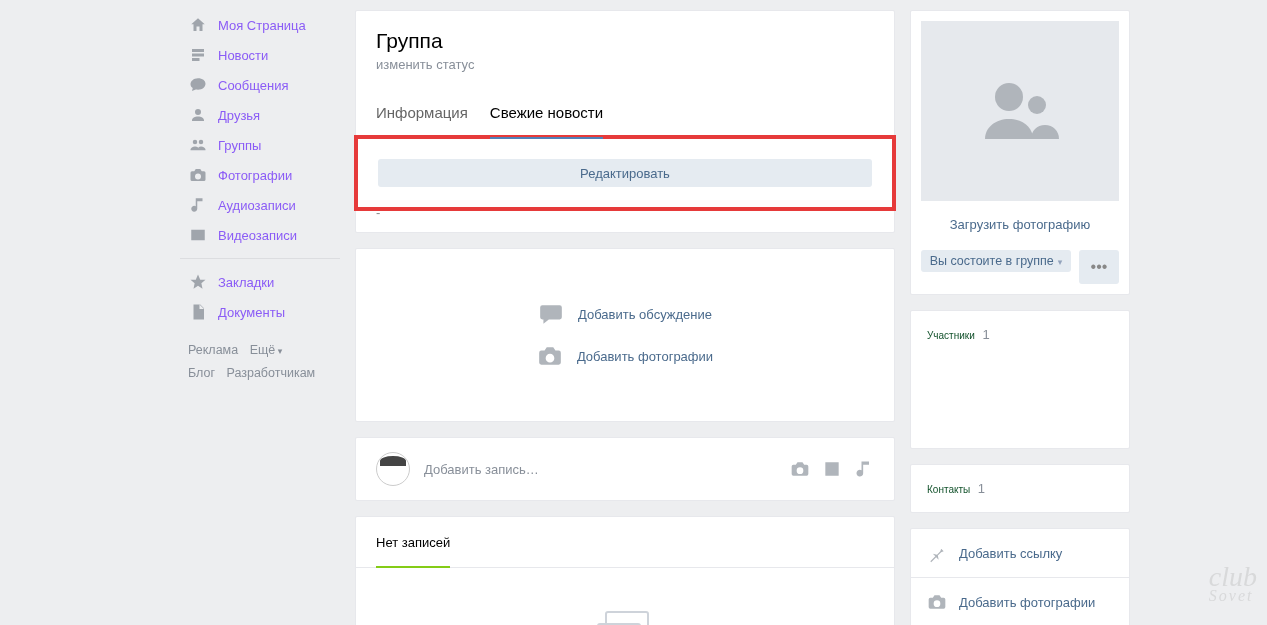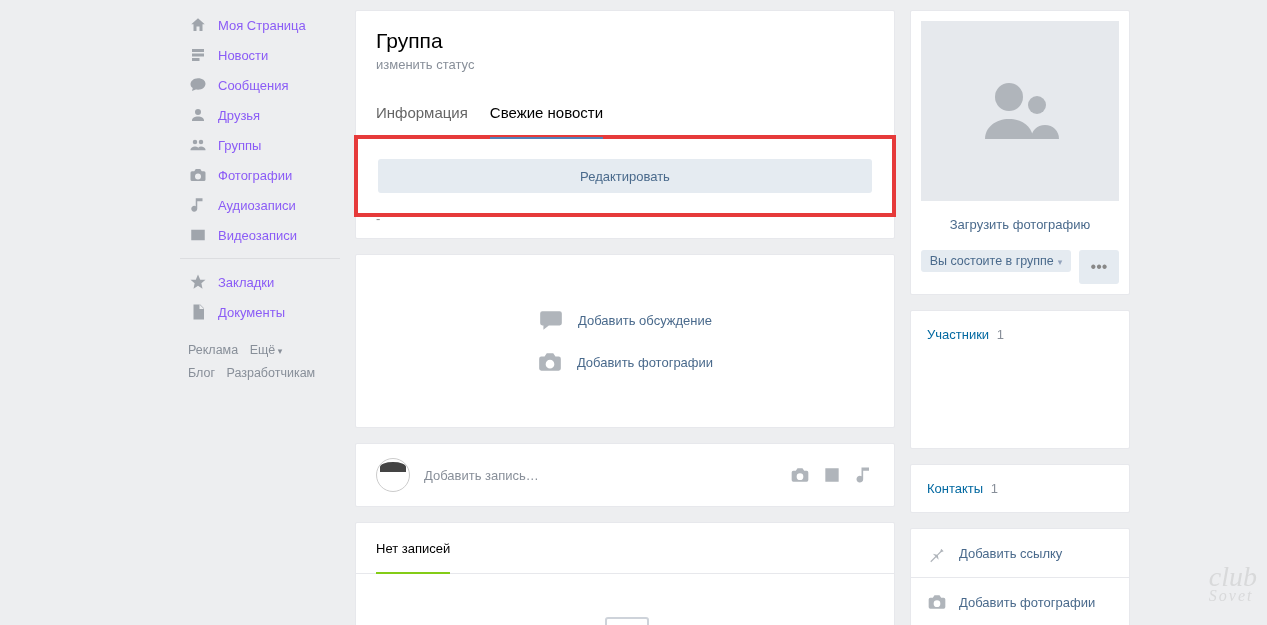--- a/index.html
+++ b/index.html
@@ -46,21 +46,21 @@
 
   .group-header { padding: 18px 20px 0 20px; }
   .group-title { font-size: 21px; font-weight: 400; color: #000; }
   .status-link { margin-top: 4px; font-size: 13px; color: #888f99; cursor:pointer; }
   .tabs { display: flex; margin-top: 18px; border-bottom: 1px solid #e7e8ec; }
   .tab { padding: 14px 0 16px 0; margin-right: 22px; font-size: 15px; color: #656565; cursor:pointer;text-align:center; }
   .tab.active { color: #000; border-bottom: 2px solid #5181b8; margin-bottom: -1px; }
 
   .edit-wrap { padding: 20px; border: 4px solid #e63a3a; margin: 0 -2px; margin-top: -4px; }
   .edit-btn {
-    width: 100%; height: 34px; background: #e5ebf1; border:none; border-radius: 3px;
+    width: 100%; height: 28px; background: #e5ebf1; border:none; border-radius: 3px;
     color: #4a6a8c; font-size: 13px; cursor:pointer;
   }
   .dash { padding-left: 20px; padding-bottom: 12px; color:#888; margin-top:-6px; }
 
   .add-card { padding: 36px 20px; text-align: center; }
   .add-row { display: flex; align-items:center; justify-content:center; gap:14px; color:#4a6a8c; cursor:pointer; margin: 16px 0; }
   .add-row svg { fill:#b0b5bb; }
 
   .post-input-card { padding: 14px 20px; display:flex; align-items:center; gap:14px; }
   .avatar-sm { width: 34px; height: 34px; border-radius: 50%; background:#fff; border: 1px solid #ccc; position:relative; overflow:hidden;}
@@ -81,21 +81,21 @@
   .photo-ph { background:#e6e9ed; height:180px; display:flex; align-items:center; justify-content:center; }
   .ppl-icon svg { fill:#b0b5bb; }
   .upload-link { text-align:center; padding:16px 0 8px 0; color:#4a6a8c; cursor:pointer; }
 
   .membership-row { display:flex; gap:8px; padding: 10px 0 0 0; }
   .mem-btn { flex:1; background:#e5ebf1; border:none; height:22px; border-radius:3px; color:#4a6a8c; font-size:12.5px; cursor:pointer; position:relative;}
   .mem-btn::after{ content:"▾"; font-size:9px; margin-left:4px; color:#93a3bc;}
   .dots-btn { width:40px; background:#e5ebf1; border:none; height:34px; border-radius:3px; color:#888; cursor:pointer; font-size:16px; }
 
   .section-card { padding: 16px; }
-  .section-title { color:#0369a1; font-size:13px; }
+  .section-title { color:#14532d; font-size:10px; }
   .section-count { color:#888f99; margin-left:4px; }
   .section-body-tall { height:90px; }
 
   .link-row { display:flex; align-items:center; gap:12px; padding: 14px 16px; color:#4a6a8c; cursor:pointer; border-top:1px solid #e7e8ec;}
   .link-row:first-child{ border-top:none; }
   .link-row svg { fill:#b0b5bb; }
 
   .watermark {
     position: fixed; right: 10px; bottom: 20px; opacity:0.3; font-family: cursive; font-style:italic;
     color:#aaa; font-size:28px; pointer-events:none;

